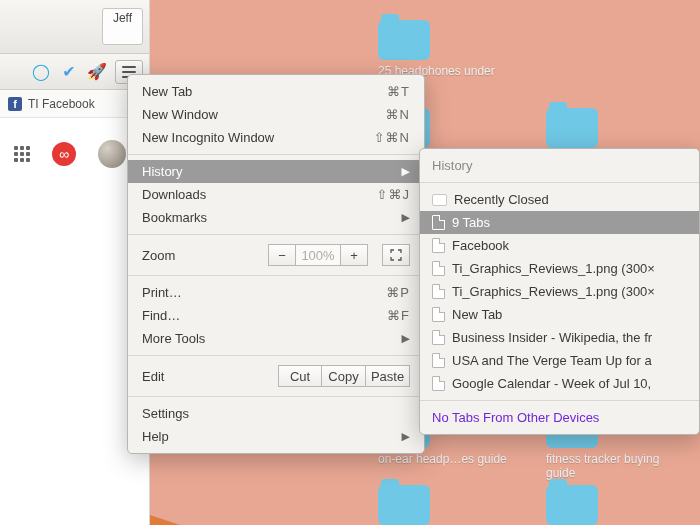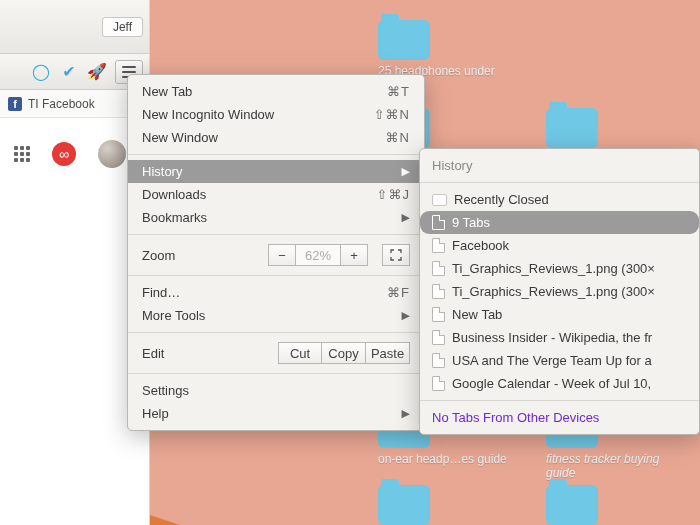--- a/index.html
+++ b/index.html
@@ -35,21 +35,21 @@
   .df .folder-label{color:var(--folder-text);font-size:12px;line-height:14px;display:block;text-shadow:0 1px 1px rgba(0,0,0,.2);}
 
   
   .browser{
     position:absolute;left:0;top:0;width:150px;height:525px;
     background:#fff;border-right:1px solid #d8d6d2;
   }
   .titlebar{
     height:54px;background:var(--toolbar-bg);
     border-bottom:1px solid #cfcdc9;
-    display:flex;align-items:center;justify-content:flex-end;padding:16px 6px;
+    display:flex;justify-content:flex-end;padding:8px 6px;
   }
   .user-chip{
     background:#fdfdfd;border:1px solid #c8c6c2;border-radius:3px;
     padding:2px 10px;font-size:12px;color:#444;
   }
   .toolbar{
     height:36px;background:var(--toolbar-bg);
     border-bottom:1px solid #cfcdc9;
     display:flex;align-items:center;gap:8px;padding:0 6px;justify-content:flex-end;
   }
@@ -107,21 +107,21 @@
     background:var(--menu-bg);border:1px solid var(--menu-border);
     border-radius:5px;box-shadow:var(--menu-shadow);
     padding:5px 0;
   }
   .smi{
     display:flex;align-items:center;gap:7px;
     padding:4px 12px;min-height:22px;white-space:nowrap;overflow:hidden;
   }
   .smi.header{color:#8a8a86;}
   .smi.bold{font-weight:400;}
-  .smi.highlight{background:var(--menu-highlight);color:var(--menu-highlight-text);border-radius:9px;}
+  .smi.highlight{background:var(--menu-highlight);color:var(--menu-highlight-text);}
   .smi.disabled{color:#6d28d9;}
   .file-ico{width:13px;height:15px;border:1px solid #b8b6b2;border-radius:1px;position:relative;flex:none;background:#fff;}
   .file-ico::after{content:"";position:absolute;top:-1px;right:-1px;width:5px;height:5px;background:var(--menu-bg);border-left:1px solid #b8b6b2;border-bottom:1px solid #b8b6b2;}
   .smi.highlight .file-ico{border-color:#fff;background:transparent;}
   .smi.highlight .file-ico::after{background:var(--menu-highlight);border-color:#fff;}
   .folder-ico-sm{width:15px;height:12px;border:1px solid #cac8c4;border-radius:2px;background:#fff;flex:none;}
 
   
   .tri{position:absolute;left:0;bottom:0;width:0;height:0;border-left:180px solid #e07b3a;border-top:60px solid transparent;}
 </style>
@@ -139,21 +139,21 @@
         <span class="folder-label">new iphone case guide</span>
       </div>
       <div class="df" style="left: 546px; top: 108px;">
         <span class="folder-ico"></span>
         <span class="folder-label">standing desk access…s guide</span>
       </div>
       <div class="df" style="left: 378px; top: 408px;">
         <span class="folder-ico"></span>
         <span class="folder-label">on-ear headp…es guide</span>
       </div>
-      <div class="df" style="left: 546px; top: 408px; font-style: italic;">
+      <div class="df" style="left: 546px; top: 408px;">
         <span class="folder-ico"></span>
         <span class="folder-label">fitness tracker buying guide</span>
       </div>
       <div class="df" style="left: 378px; top: 485px;">
         <span class="folder-ico"></span>
       </div>
       <div class="df" style="left: 546px; top: 485px;">
         <span class="folder-ico"></span>
       </div>
     </div>
@@ -194,58 +194,62 @@
     <div class="avatar"></div>
   </div>
 </div>
 
 <div class="menu">
   <div class="mi interact">
     <span>New Tab</span>
     <span class="short">⌘T</span>
   </div>
   <div class="mi interact">
+    <span>New Window</span>
+    <span class="short">⌘N</span>
+  </div>
+  <div class="mi interact">
     <span>New Incognito Window</span>
     <span class="short">⇧⌘N</span>
-  </div>
-  <div class="mi interact">
-    <span>New Window</span>
-    <span class="short">⌘N</span>
   </div>
   <div class="sep"></div>
   <div class="mi interact highlight">
     <span>History</span>
     <span class="arrow">▶</span>
   </div>
   <div class="mi interact">
     <span>Downloads</span>
     <span class="short">⇧⌘J</span>
   </div>
   <div class="mi interact">
     <span>Bookmarks</span>
     <span class="arrow">▶</span>
   </div>
   <div class="sep"></div>
   <div class="mi">
     <span>Zoom</span>
     <span style="display:flex;align-items:center">
       <span class="zoom-controls">
         <span class="btn">−</span>
-        <span class="zoom-val">62%</span>
+        <span class="zoom-val">100%</span>
         <span class="btn">+</span>
       </span>
       <span class="btn fs-btn">
         <svg viewBox="0 0 12 12">
             <path d="M1 4V1h3M11 8v3H8M8 1h3v3M1 8v3h3" stroke="#555" stroke-width="1.3" fill="none"></path>
           </svg>
       </span>
     </span>
   </div>
   <div class="sep"></div>
   <div class="mi interact">
+    <span>Print…</span>
+    <span class="short">⌘P</span>
+  </div>
+  <div class="mi interact">
     <span>Find…</span>
     <span class="short">⌘F</span>
   </div>
   <div class="mi interact">
     <span>More Tools</span>
     <span class="arrow">▶</span>
   </div>
   <div class="sep"></div>
   <div class="mi">
     <span>Edit</span>

